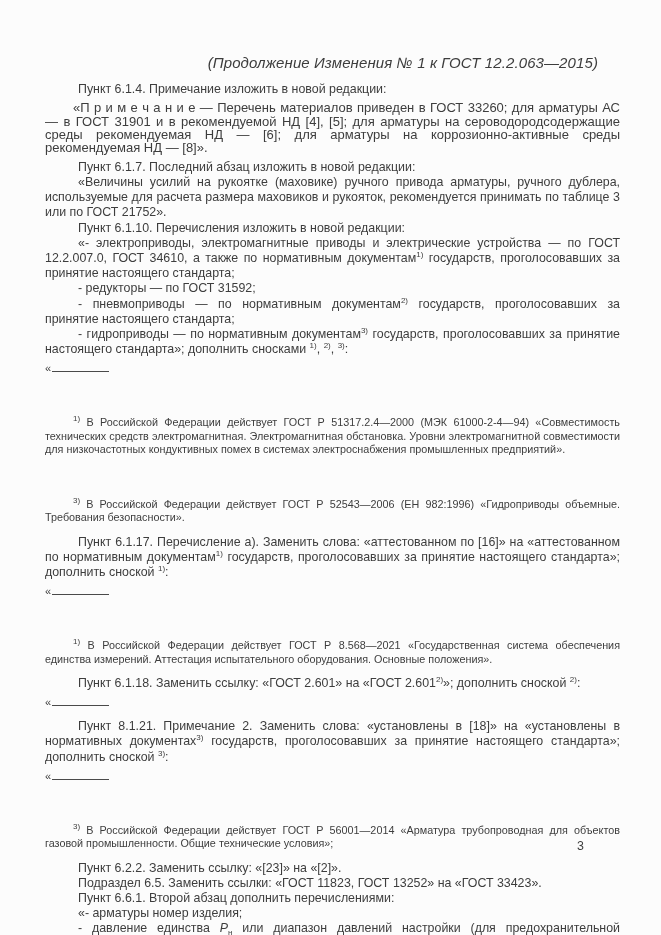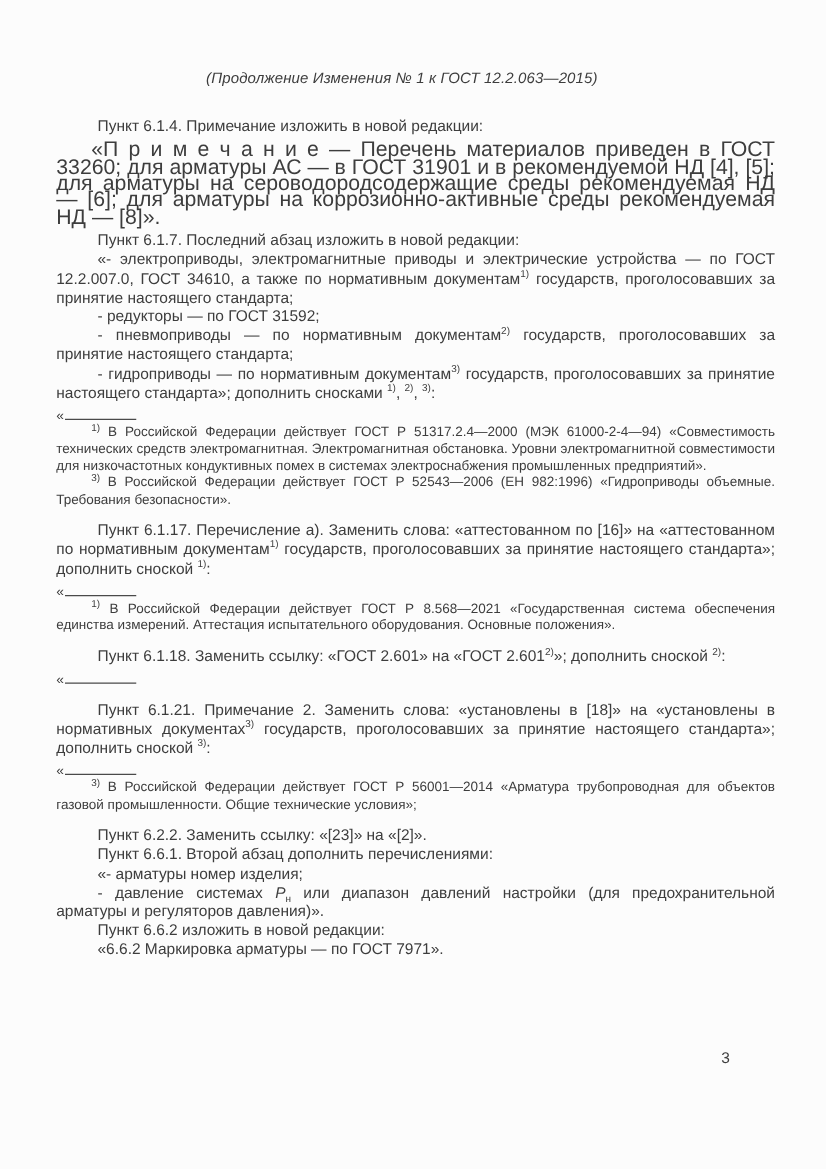--- a/index.html
+++ b/index.html
@@ -6,36 +6,36 @@
   html, body { width:661px; height:935px; }
   body {
     background:#fcfcfc;
     font-family:"Liberation Sans", sans-serif;
     color:#3d3d3d;
     position:relative;
     overflow:hidden;
   }
   .page { padding:55px 41px 0 45px; }
   .doc-header {
-    text-align:center;
+    text-align:right;
     font-style:italic;
-    font-size:12px;
+    font-size:15px;
     line-height:15px;
     padding-right:22px;
-    margin-bottom:24px;
+    margin-bottom:12px;
     letter-spacing:0.1px;
   }
   .para {
     font-size:12.4px;
     line-height:15.2px;
     text-align:justify;
     text-indent:33px;
   }
   .para.note {
-    font-size:17px;
+    font-size:13px;
     line-height:13.4px;
     margin:4px 0 5px 0;
     text-indent:28px;
   }
   sup { font-size:8px; line-height:0; vertical-align:super; }
   sub { font-size:8px; line-height:0; vertical-align:sub; }
   .it { font-style:italic; }
   .footnote-block { margin:6px 0 10px 0; }
   .fn-sep {
     font-size:11px;
@@ -48,63 +48,67 @@
     height:1px;
     background:#4a4a4a;
     vertical-align:baseline;
     margin-left:1px;
   }
   .footnote {
     font-size:10.8px;
     line-height:13.4px;
     text-align:justify;
     text-indent:28px;
+    margin-top:41px;
   }
   .page-number {
     position:absolute;
     top:839px;
     right:77px;
     font-size:12.4px;
     line-height:15px;
   }
 </style>
 </head>
 <body>
 
 <div class="page">
   <div class="doc-header">(Продолжение Изменения № 1 к ГОСТ 12.2.063—2015)</div>
   <div>
       <p class="para"><span>Пункт 6.1.4. Примечание изложить в новой редакции:</span></p>
       <p class="para note"><span>«П р и м е ч а н и е — Перечень материалов приведен в ГОСТ 33260; для арматуры АС — в ГОСТ 31901 и в рекомендуемой НД [4], [5]; для арматуры на сероводородсодержащие среды рекомендуемая НД — [6]; для арматуры на коррозионно-активные среды рекомендуемая НД — [8]».</span></p>
       <p class="para"><span>Пункт 6.1.7. Последний абзац изложить в новой редакции:</span></p>
+      <p class="para"><span>«Величины усилий на рукоятке (маховике) ручного привода арматуры, ручного дублера, используемые для расчета размера маховиков и рукояток, рекомендуется принимать по таблице 3 или по ГОСТ 21752».</span></p>
+      <p class="para"><span>Пункт 6.1.10. Перечисления изложить в новой редакции:</span></p>
       <p class="para"><span>«- электроприводы, электромагнитные приводы и электрические устройства — по ГОСТ 12.2.007.0, ГОСТ 34610, а также по нормативным документам</span><sup>1)</sup><span> государств, проголосовавших за принятие настоящего стандарта;</span></p>
       <p class="para"><span>- редукторы — по ГОСТ 31592;</span></p>
       <p class="para"><span>- пневмоприводы — по нормативным документам</span><sup>2)</sup><span> государств, проголосовавших за принятие настоящего стандарта;</span></p>
       <p class="para"><span>- гидроприводы — по нормативным документам</span><sup>3)</sup><span> государств, проголосовавших за принятие настоящего стандарта»; дополнить сносками </span><sup>1)</sup><span>, </span><sup>2)</sup><span>, </span><sup>3)</sup><span>:</span></p>
       <div class="footnote-block">
         <div class="fn-sep"><span>«</span><span class="fn-line"></span></div>
         <p class="footnote"><sup>1)</sup><span> В Российской Федерации действует ГОСТ Р 51317.2.4—2000 (МЭК 61000-2-4—94) «Совместимость технических средств электромагнитная. Электромагнитная обстановка. Уровни электромагнитной совместимости для низкочастотных кондуктивных помех в системах электроснабжения промышленных предприятий».</span></p>
         <p class="footnote"><sup>3)</sup><span> В Российской Федерации действует ГОСТ Р 52543—2006 (ЕН 982:1996) «Гидроприводы объемные. Требования безопасности».</span></p>
       </div>
       <p class="para"><span>Пункт 6.1.17. Перечисление а). Заменить слова: «аттестованном по [16]» на «аттестованном по нормативным документам</span><sup>1)</sup><span> государств, проголосовавших за принятие настоящего стандарта»; дополнить сноской </span><sup>1)</sup><span>:</span></p>
       <div class="footnote-block">
         <div class="fn-sep"><span>«</span><span class="fn-line"></span></div>
         <p class="footnote"><sup>1)</sup><span> В Российской Федерации действует ГОСТ Р 8.568—2021 «Государственная система обеспечения единства измерений. Аттестация испытательного оборудования. Основные положения».</span></p>
       </div>
       <p class="para"><span>Пункт 6.1.18. Заменить ссылку: «ГОСТ 2.601» на «ГОСТ 2.601</span><sup>2)</sup><span>»; дополнить сноской </span><sup>2)</sup><span>:</span></p>
       <div class="footnote-block">
         <div class="fn-sep"><span>«</span><span class="fn-line"></span></div>
       </div>
-      <p class="para"><span>Пункт 6.1.21. Примечание 2. Заменить слова: «установлены в [18]» на «установлены в нормативных документах</span><sup>3)</sup><span> государств, проголосовавших за принятие настоящего стандарта»; дополнить сноской </span><sup>3)</sup><span>:</span></p>
+      <p class="para"><span>Пункт 8.1.21. Примечание 2. Заменить слова: «установлены в [18]» на «установлены в нормативных документах</span><sup>3)</sup><span> государств, проголосовавших за принятие настоящего стандарта»; дополнить сноской </span><sup>3)</sup><span>:</span></p>
       <div class="footnote-block">
         <div class="fn-sep"><span>«</span><span class="fn-line"></span></div>
         <p class="footnote"><sup>3)</sup><span> В Российской Федерации действует ГОСТ Р 56001—2014 «Арматура трубопроводная для объектов газовой промышленности. Общие технические условия»;</span></p>
       </div>
       <p class="para"><span>Пункт 6.2.2. Заменить ссылку: «[23]» на «[2]».</span></p>
+      <p class="para"><span>Подраздел 6.5. Заменить ссылки: «ГОСТ 11823, ГОСТ 13252» на «ГОСТ 33423».</span></p>
       <p class="para"><span>Пункт 6.6.1. Второй абзац дополнить перечислениями:</span></p>
       <p class="para"><span>«- арматуры номер изделия;</span></p>
-      <p class="para"><span>- давление системах </span><span class="it">Р</span><sub>н</sub><span> или диапазон давлений настройки (для предохранительной арматуры и регуляторов давления)».</span></p>
+      <p class="para"><span>- давление единства </span><span class="it">Р</span><sub>н</sub><span> или диапазон давлений настройки (для предохранительной арматуры и регуляторов давления)».</span></p>
       <p class="para"><span>Пункт 6.6.2 изложить в новой редакции:</span></p>
       <p class="para"><span>«6.6.2 Маркировка арматуры — по ГОСТ 7971».</span></p>
     </div>
 </div>
 
 <div class="page-number">3</div>
 
 </body></html>

